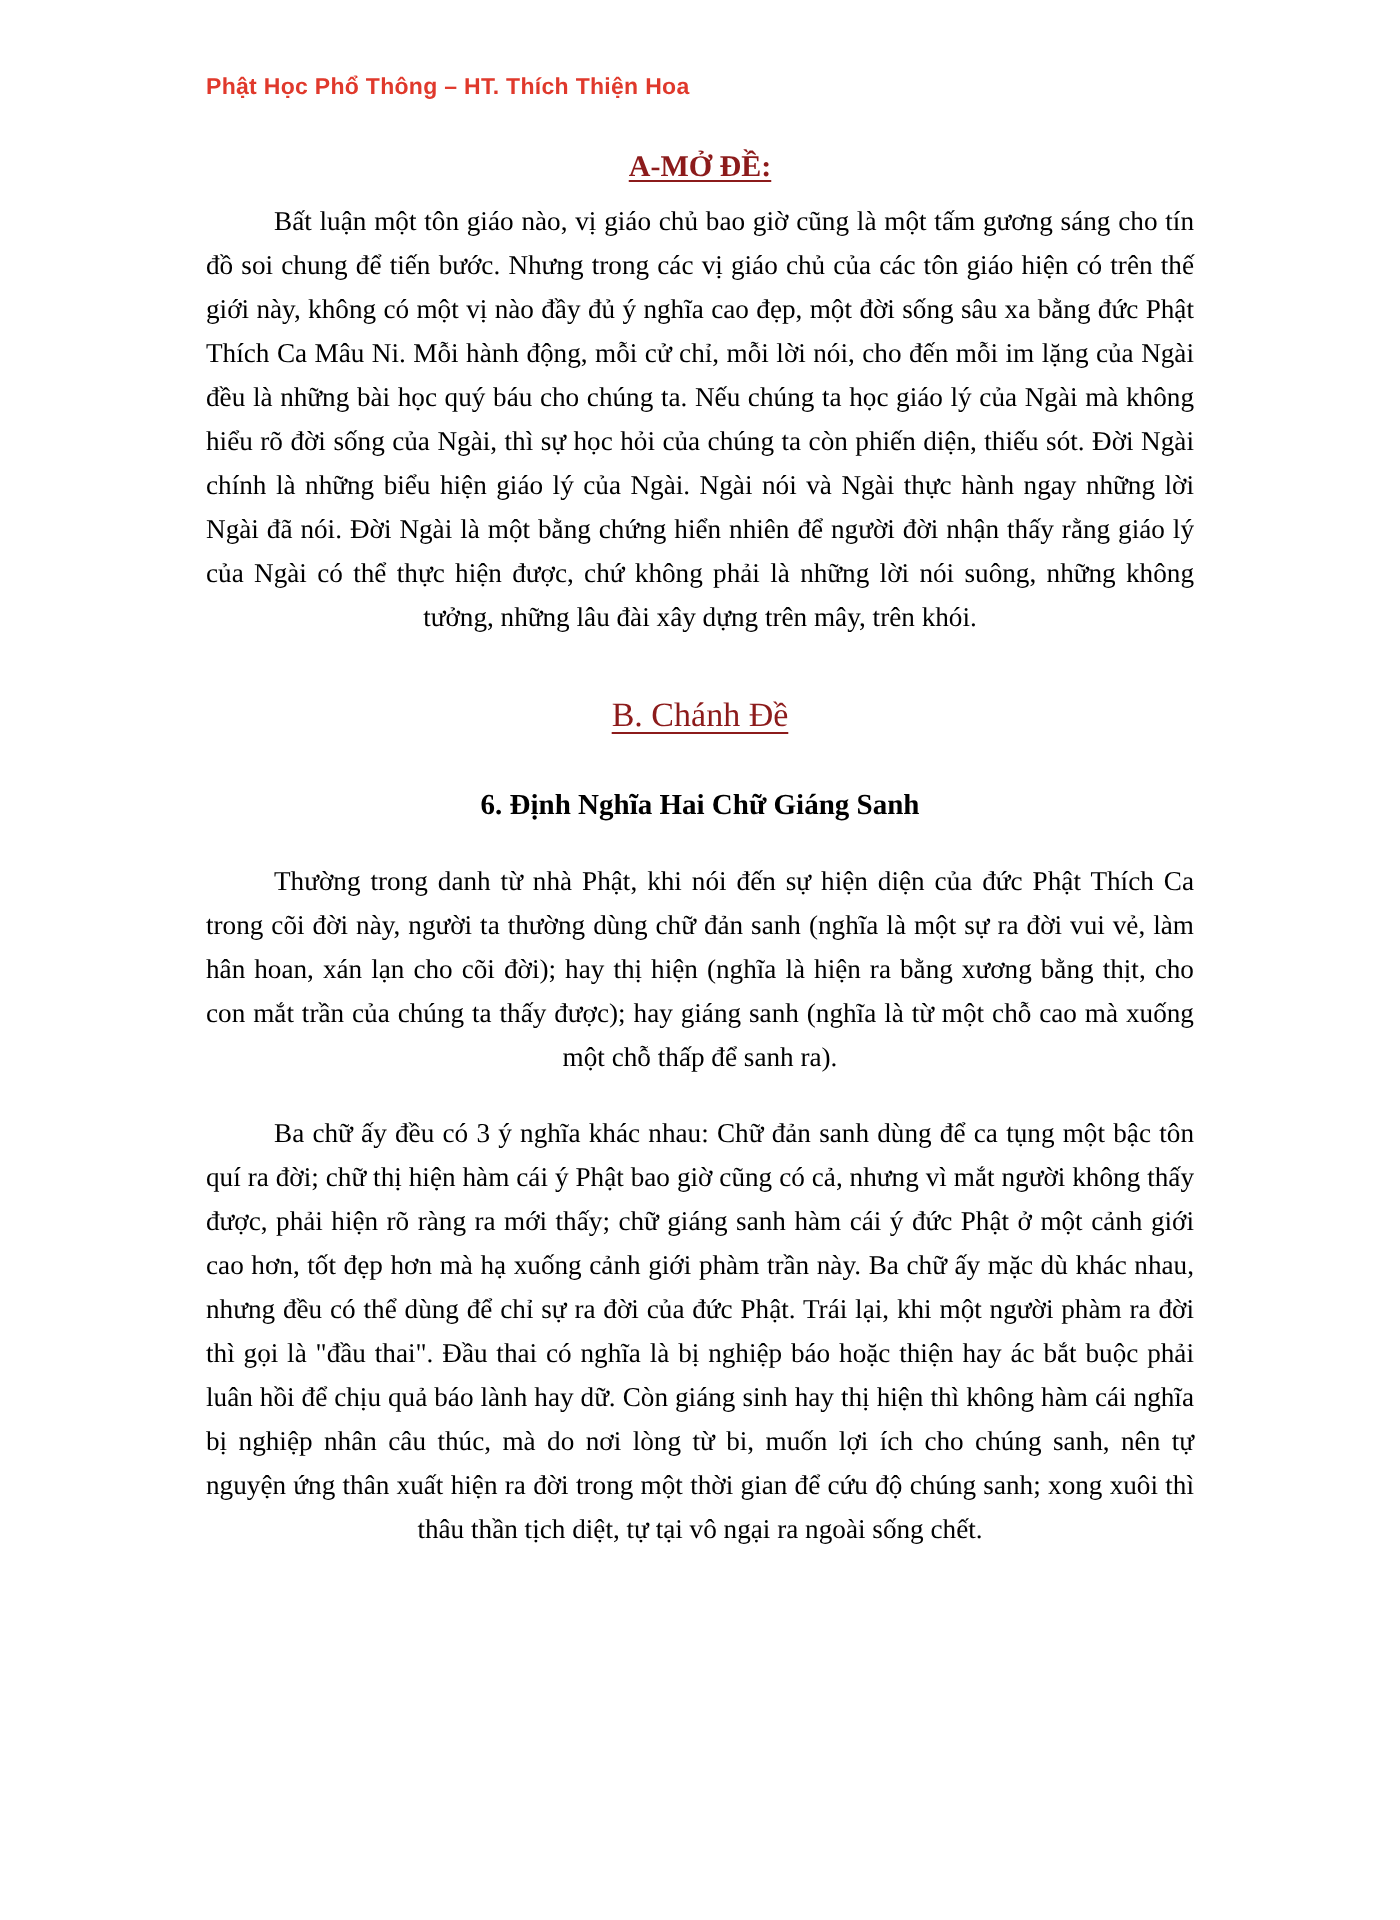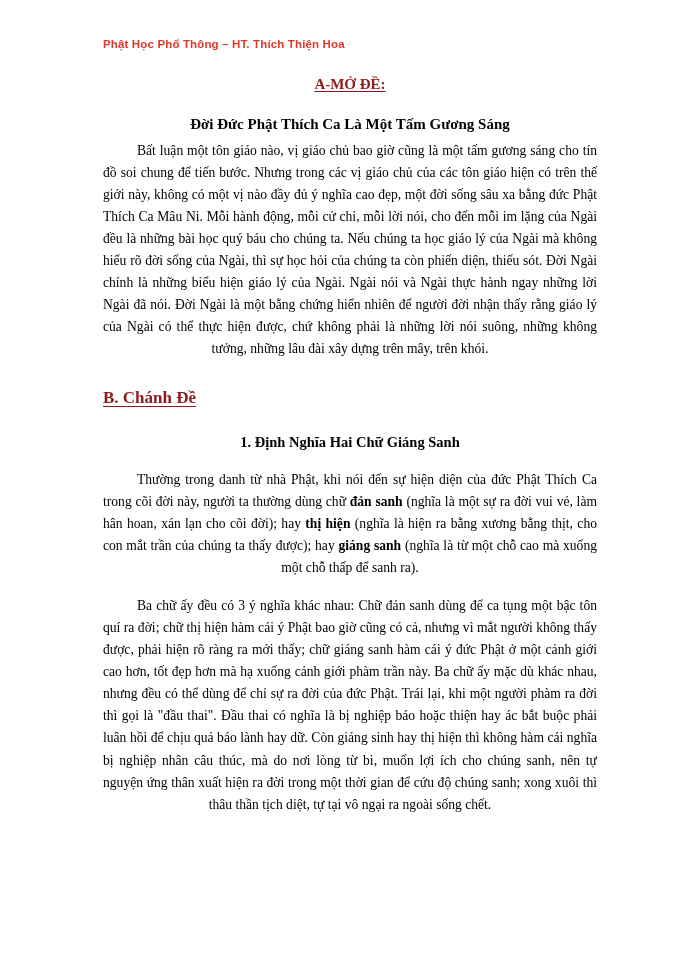--- a/index.html
+++ b/index.html
@@ -65,22 +65,23 @@
     text-align: center;
     font-size: 15px;
     font-weight: bold;
     color: #000000;
     line-height: 1.45;
   }
 
   h1.section-b {
     margin: 26px 0 0 0;
     padding: 0;
+    text-align: center;
     font-size: 17px;
-    font-weight: bold;
+    font-weight: normal;
     color: #8c1b1b;
     line-height: 1.45;
   }
   h1.section-b .u {
     text-decoration: underline;
     text-underline-offset: 3px;
   }
 
   h3.sub-heading {
     margin: 22px 0 0 0;
@@ -98,45 +99,44 @@
     padding: 0;
     font-size: 13.6px;
     line-height: 1.62;
     text-align: justify;
     text-align-last: center;
     text-indent: 34px;
     color: #000000;
     hyphens: none;
   }
   p.body-text.first-para { margin-top: 4px; }
-  p.body-text b { font-weight: bold; }
+  p.body-text b { font-weight: normal; }
 </style>
 </head>
 <body>
 
 <div class="page">
 
   <div class="doc-header">Phật Học Phổ Thông – HT. Thích Thiện Hoa</div>
 
   <div class="content">
 
     <h1 class="section-a">
       <span class="u">A-MỞ ĐỀ:</span>
     </h1>
 
-    <h2 class="doc-subtitle">Đời Đức Phật Thích Ca Là Một Tấm Gương Sáng</h2>
 
     <p class="body-text first-para">Bất luận một tôn giáo nào, vị giáo chủ bao giờ cũng là một tấm gương sáng cho tín đồ soi chung để tiến bước. Nhưng trong các vị giáo chủ của các tôn giáo hiện có trên thế giới này, không có một vị nào đầy đủ ý nghĩa cao đẹp, một đời sống sâu xa bằng đức Phật Thích Ca Mâu Ni. Mỗi hành động, mỗi cử chỉ, mỗi lời nói, cho đến mỗi im lặng của Ngài đều là những bài học quý báu cho chúng ta. Nếu chúng ta học giáo lý của Ngài mà không hiểu rõ đời sống của Ngài, thì sự học hỏi của chúng ta còn phiến diện, thiếu sót. Đời Ngài chính là những biểu hiện giáo lý của Ngài. Ngài nói và Ngài thực hành ngay những lời Ngài đã nói. Đời Ngài là một bằng chứng hiển nhiên để người đời nhận thấy rằng giáo lý của Ngài có thể thực hiện được, chứ không phải là những lời nói suông, những không tưởng, những lâu đài xây dựng trên mây, trên khói.</p>
 
 
 
     <h1 class="section-b">
       <span class="u">B. Chánh Đề</span>
     </h1>
 
-    <h3 class="sub-heading">1. Định Nghĩa Hai Chữ Giáng Sanh</h3>
+    <h3 class="sub-heading">6. Định Nghĩa Hai Chữ Giáng Sanh</h3>
 
     <p class="body-text"><span>Thường trong danh từ nhà Phật, khi nói đến sự hiện diện của đức Phật Thích Ca trong cõi đời này, người ta thường dùng chữ </span><b>đản sanh</b><span> (nghĩa là một sự ra đời vui vẻ, làm hân hoan, xán lạn cho cõi đời); hay </span><b>thị hiện</b><span> (nghĩa là hiện ra bằng xương bằng thịt, cho con mắt trần của chúng ta thấy được); hay </span><b>giáng sanh</b><span> (nghĩa là từ một chỗ cao mà xuống một chỗ thấp để sanh ra).</span></p>
 
     <p class="body-text">Ba chữ ấy đều có 3 ý nghĩa khác nhau: Chữ đản sanh dùng để ca tụng một bậc tôn quí ra đời; chữ thị hiện hàm cái ý Phật bao giờ cũng có cả, nhưng vì mắt người không thấy được, phải hiện rõ ràng ra mới thấy; chữ giáng sanh hàm cái ý đức Phật ở một cảnh giới cao hơn, tốt đẹp hơn mà hạ xuống cảnh giới phàm trần này. Ba chữ ấy mặc dù khác nhau, nhưng đều có thể dùng để chỉ sự ra đời của đức Phật. Trái lại, khi một người phàm ra đời thì gọi là "đầu thai". Đầu thai có nghĩa là bị nghiệp báo hoặc thiện hay ác bắt buộc phải luân hồi để chịu quả báo lành hay dữ. Còn giáng sinh hay thị hiện thì không hàm cái nghĩa bị nghiệp nhân câu thúc, mà do nơi lòng từ bi, muốn lợi ích cho chúng sanh, nên tự nguyện ứng thân xuất hiện ra đời trong một thời gian để cứu độ chúng sanh; xong xuôi thì thâu thần tịch diệt, tự tại vô ngại ra ngoài sống chết.</p>
 
   </div>
 </div>
 
 </body></html>

